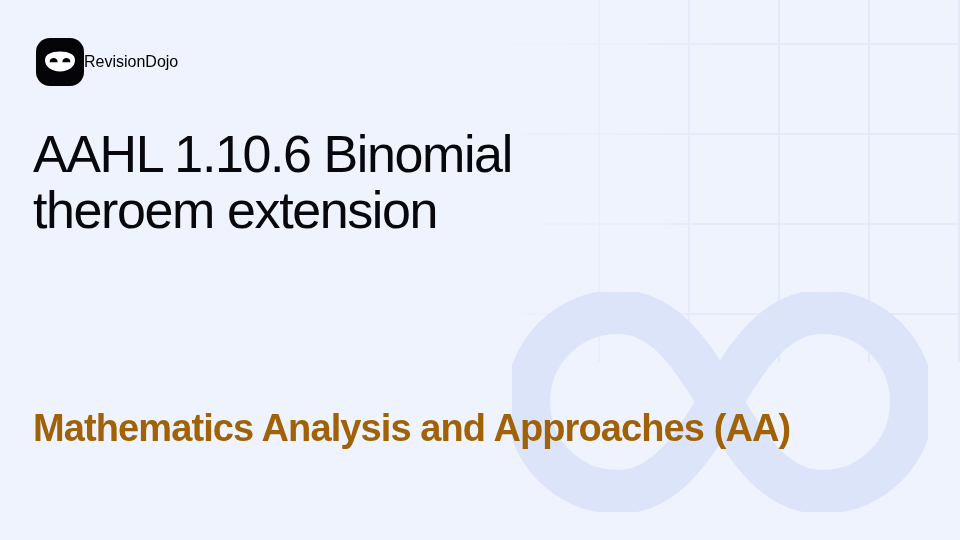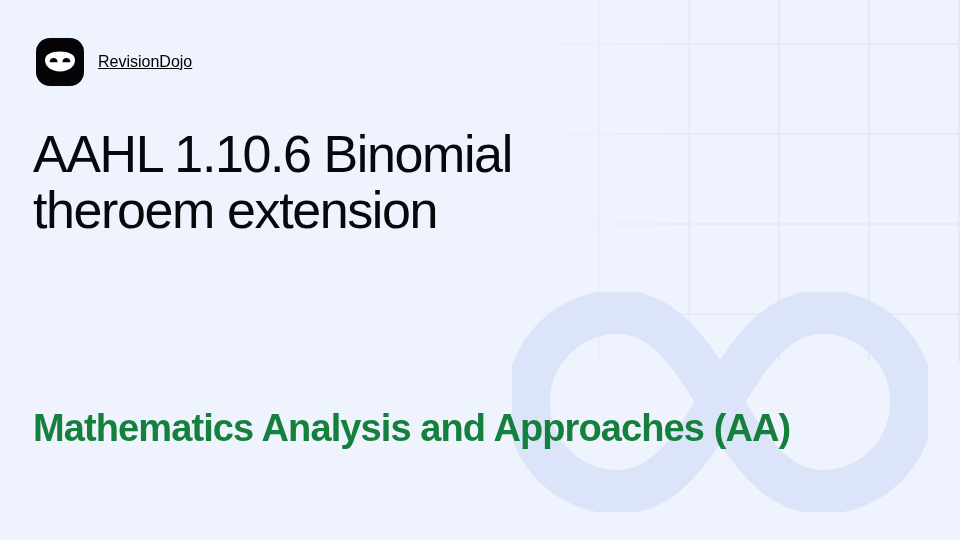--- a/index.html
+++ b/index.html
@@ -50,22 +50,20 @@
   }
   #infinity-watermark svg { display: block; width: 100%; height: 100%; }
 
   
   #brand {
     position: absolute;
     left: 36px;
     top: 38px;
     display: flex;
     align-items: center;
-    gap: 14px;
-    text-decoration: underline;
   }
   #brand-mark {
     width: 48px;
     height: 48px;
     border-radius: 14px;
     background: #050509;
     display: flex;
     align-items: center;
     justify-content: center;
     flex: none;
@@ -88,21 +86,21 @@
   
   #subject {
     position: absolute;
     left: 33px;
     top: 405px;
     width: 880px;
     font-size: 38px;
     line-height: 46px;
     font-weight: 700;
     letter-spacing: -0.9px;
-    color: #15803d;
+    color: #a16207;
   }
 </style>
 </head>
 <body>
 
 <div id="slide">
 
   <div id="grid-decor"></div>
 
   <div id="infinity-watermark">

